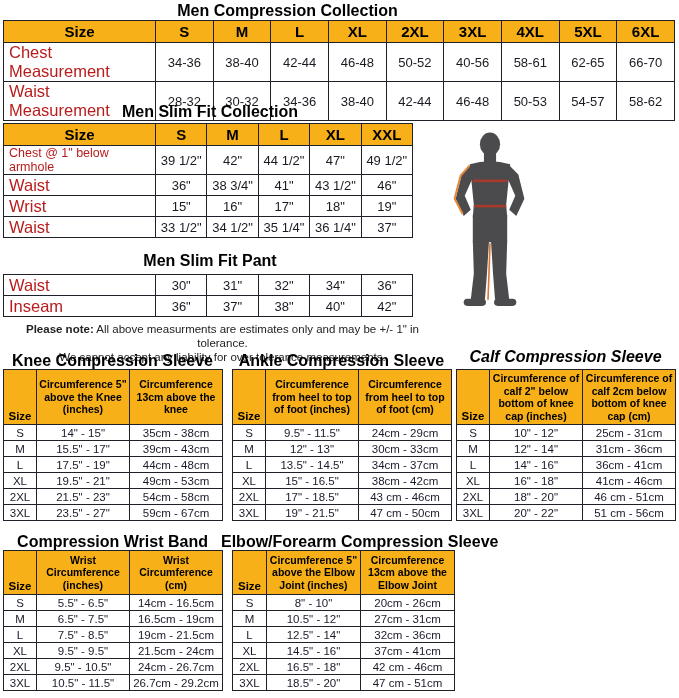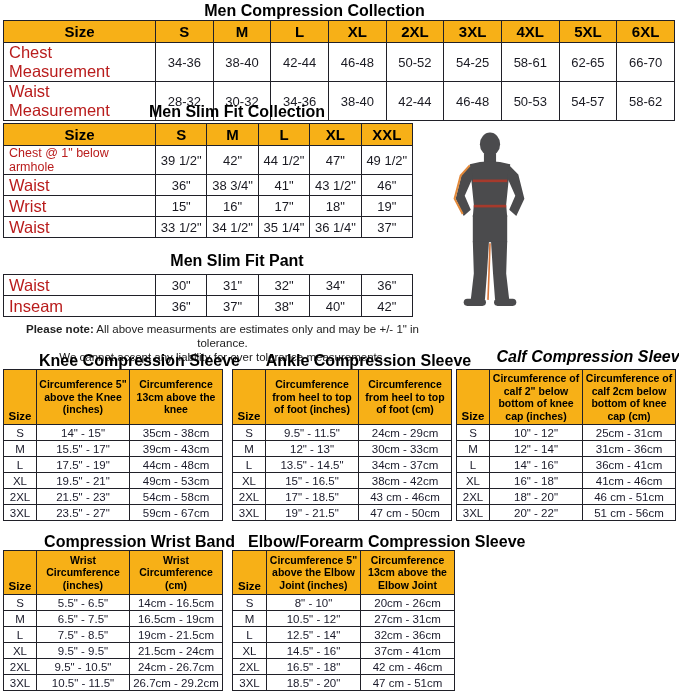--- a/index.html
+++ b/index.html
@@ -3,21 +3,21 @@
 <meta charset="utf-8">
 <style>
   * { box-sizing: border-box; }
   html,body { margin:0; padding:0; background:#fff; }
   .canvas {
     position: relative; width: 679px; height: 698px;
     background: #ffffff; overflow: hidden;
     font-family: "Liberation Sans", sans-serif; color: #15151b;
   }
   .abs { position: absolute; }
-  .ttl { font-weight: bold; text-align: center; color:#000; white-space: nowrap; margin-left: 27px; }
+  .ttl { font-weight: bold; text-align: center; color:#000; white-space: nowrap; }
   .ttl-lg { font-size: 16px; }
   .ttl-sm { font-size: 16px; }
 
   table { border-collapse: collapse; table-layout: fixed; background:#fff; }
   th, td { border: 1.6px solid #202028; overflow: hidden; padding: 0 2px; }
   .hdr-cell { background: #F7B017; font-weight: bold; text-align: center; color:#000;margin-left:36px; }
 
   
   .wide { width: 410px; }
   .t-comp { width: 672px; }
@@ -72,21 +72,21 @@
         </tr>
       </thead>
       <tbody>
         <tr>
           <td class="row-label">Chest Measurement</td>
           <td>34-36</td>
           <td>38-40</td>
           <td>42-44</td>
           <td>46-48</td>
           <td>50-52</td>
-          <td>54-25</td>
+          <td>40-56</td>
           <td>58-61</td>
           <td>62-65</td>
           <td>66-70</td>
         </tr>
         <tr>
           <td class="row-label">Waist Measurement</td>
           <td>28-32</td>
           <td>30-32</td>
           <td>34-36</td>
           <td>38-40</td>

